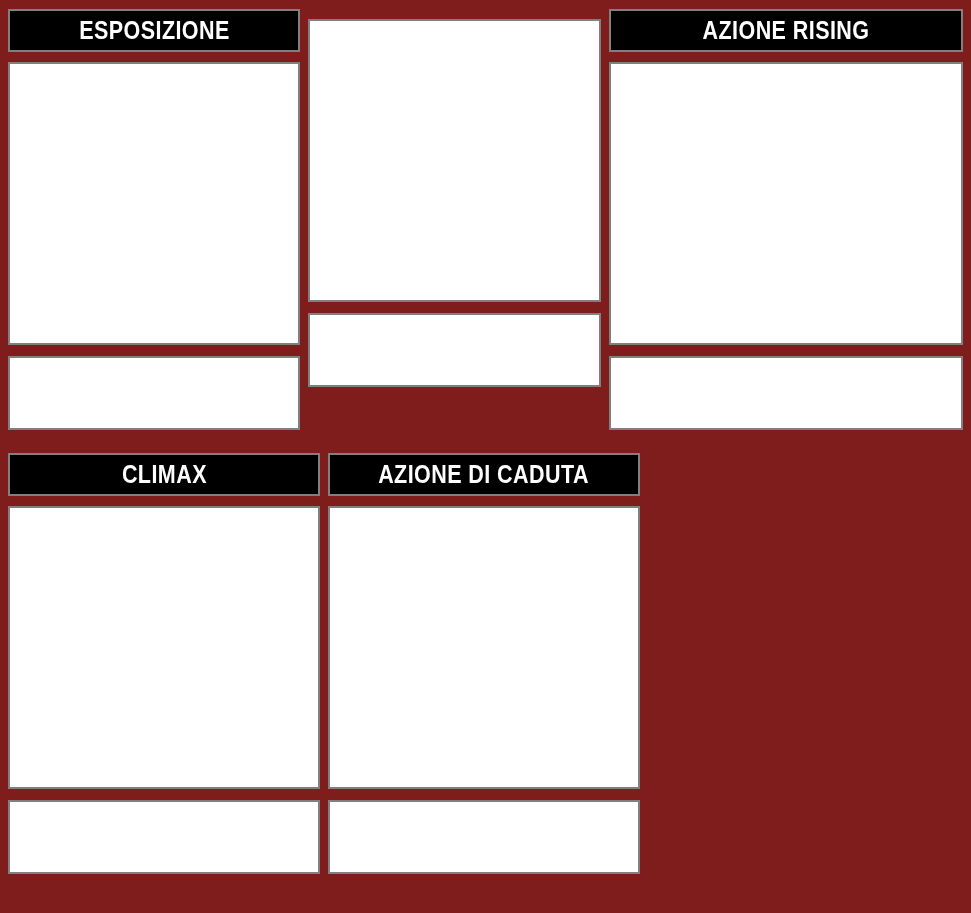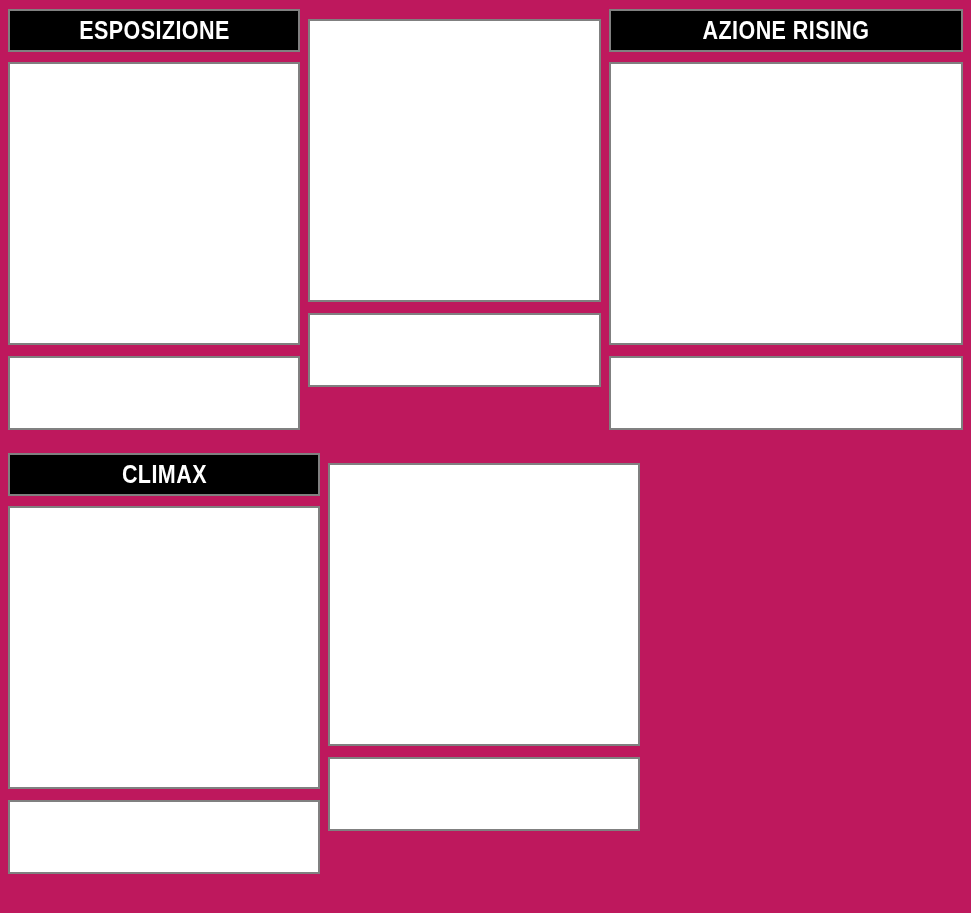--- a/index.html
+++ b/index.html
@@ -11,21 +11,21 @@
     width: 971px;
     height: 913px;
     overflow: hidden;
     font-family: "Liberation Sans", sans-serif;
   }
 
   #storyboard {
     position: relative;
     width: 971px;
     height: 913px;
-    background: #be185d;
+    background: #7f1d1d;
     box-sizing: border-box;
   }
 
   .board-row {
     display: flex;
     flex-direction: row;
     width: 971px;
     box-sizing: border-box;
     padding: 0 8px;
   }
@@ -138,20 +138,23 @@
       <div class="cell-header">
         <span class="cell-header-label">CLIMAX</span>
       </div>
       <div class="cell-image"></div>
       <div class="cell-caption">
         <span class="caption-text"></span>
       </div>
     </div>
 
     <div class="cell-column col-2">
+      <div class="cell-header">
+        <span class="cell-header-label">AZIONE DI CADUTA</span>
+      </div>
       <div class="cell-image"></div>
       <div class="cell-caption">
         <span class="caption-text"></span>
       </div>
     </div>
 
 
   </div>
 
 </div>

